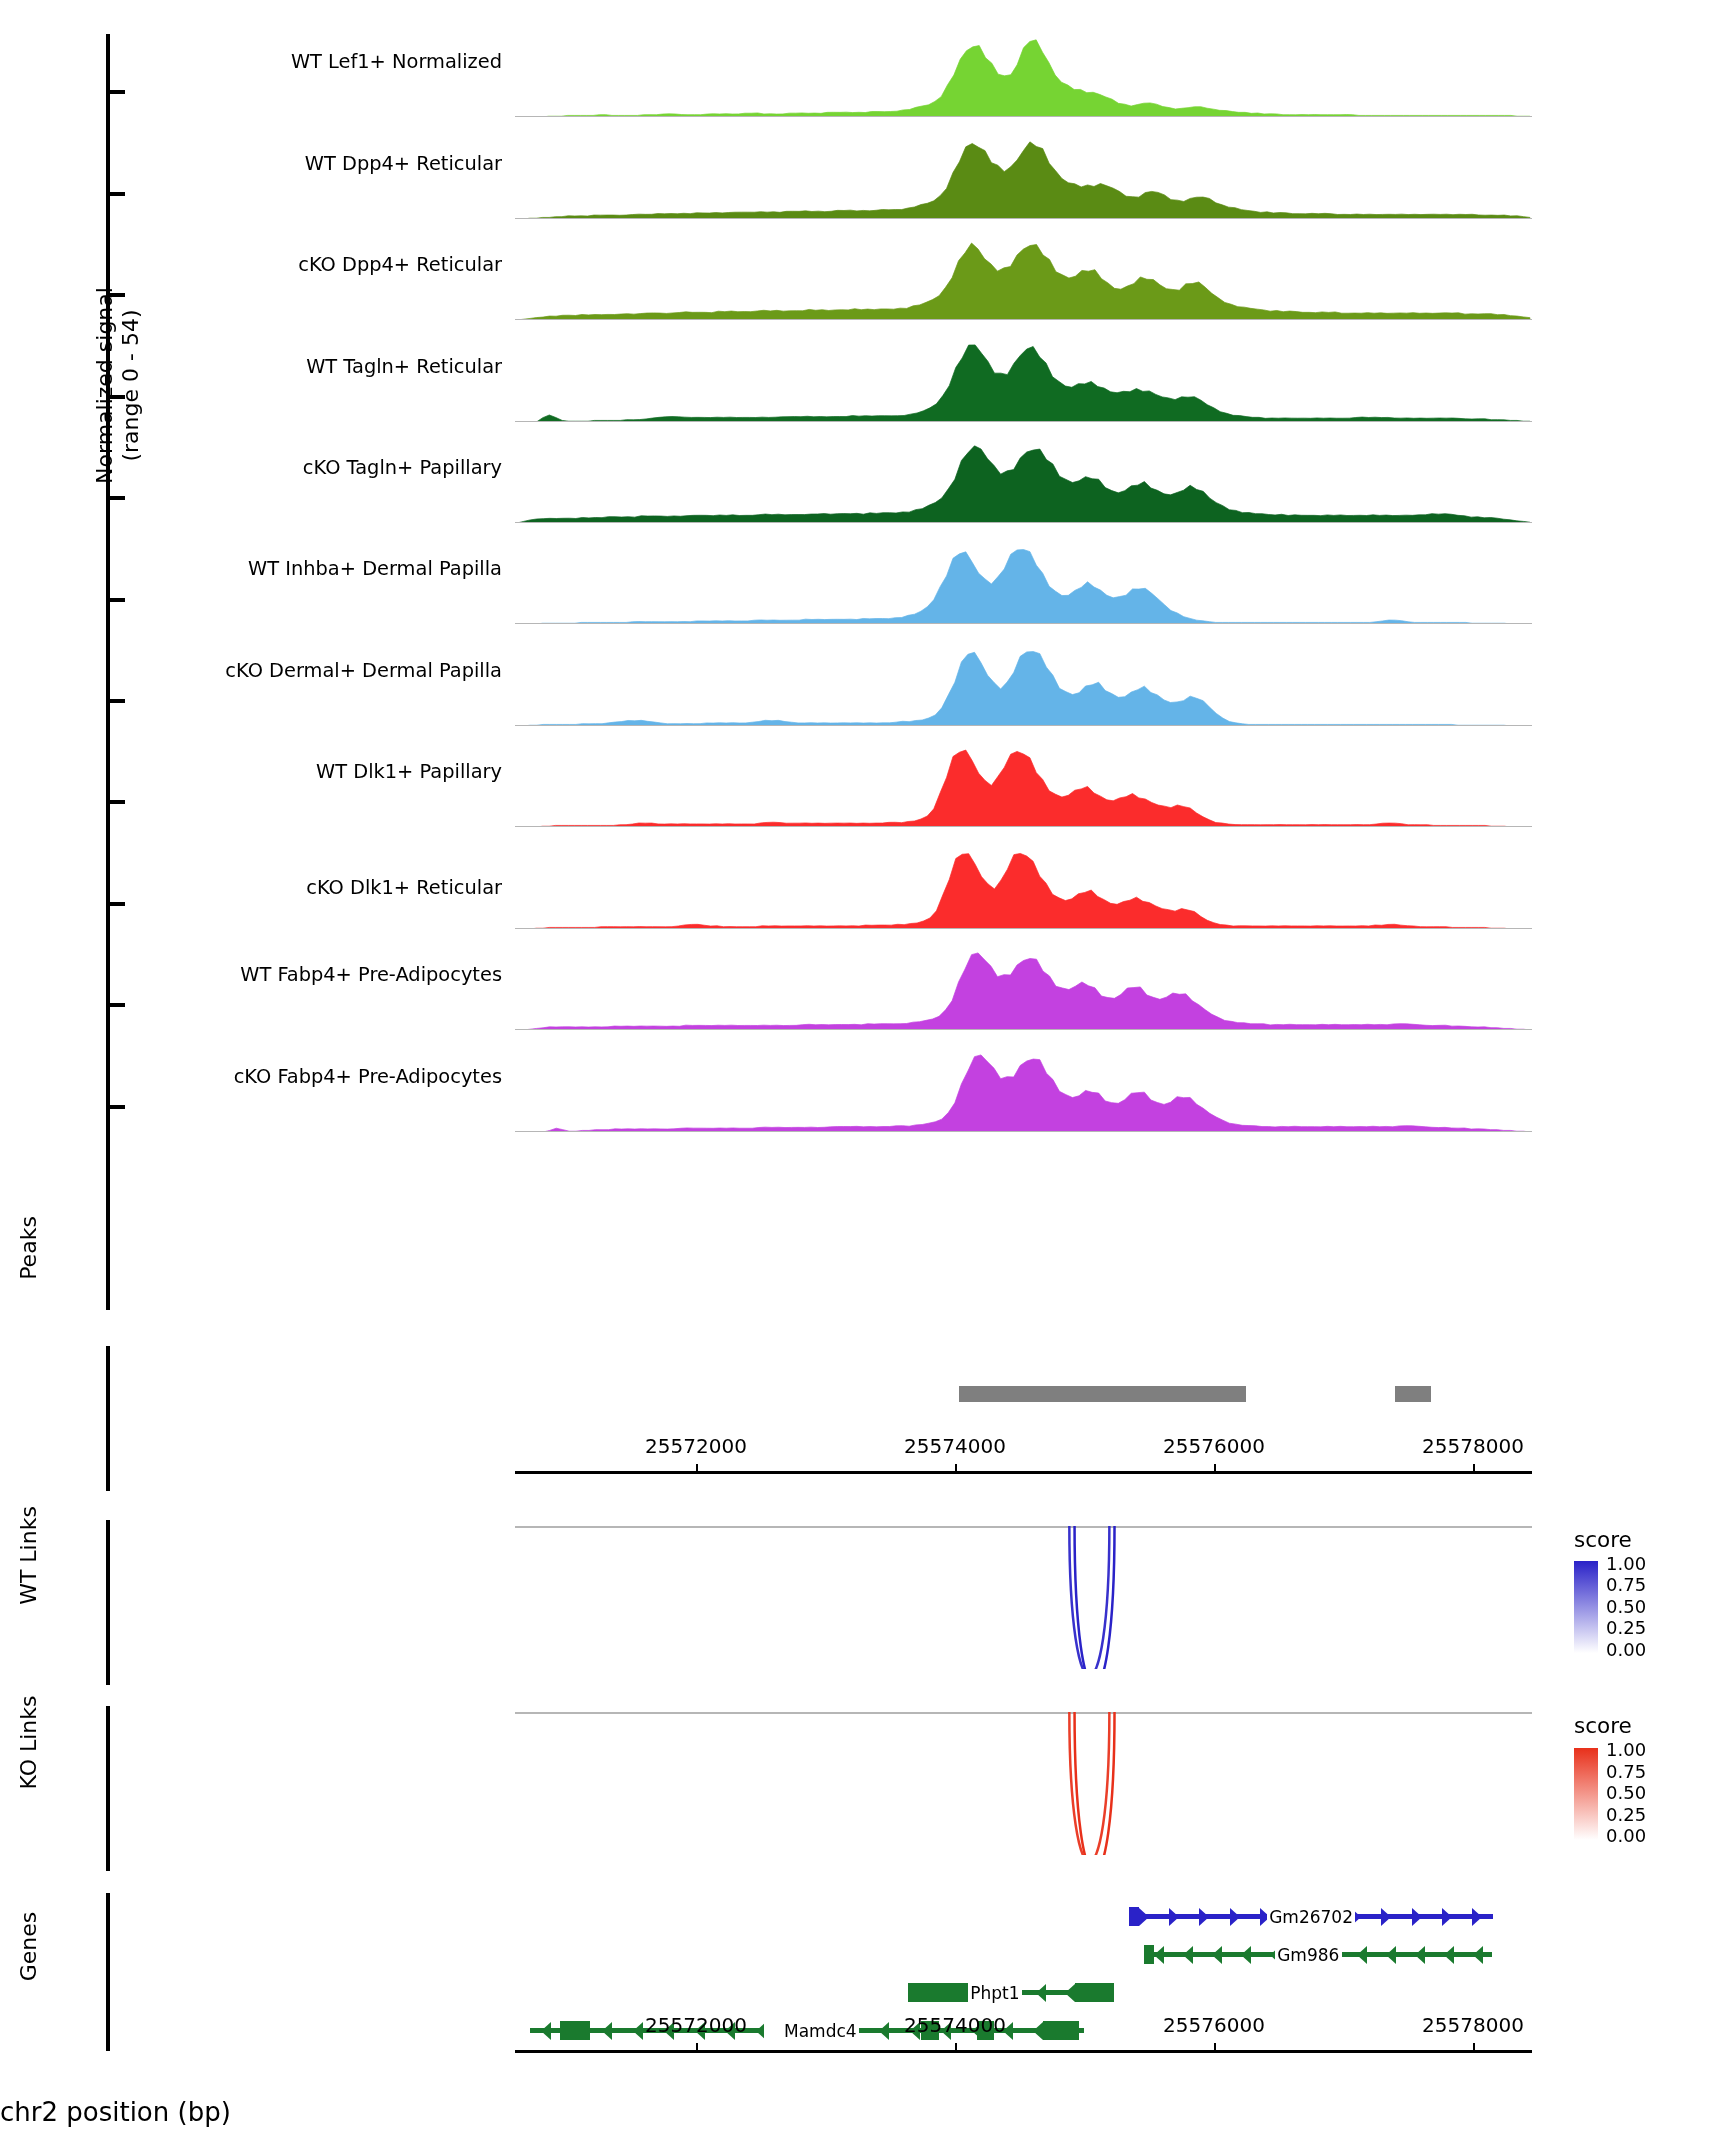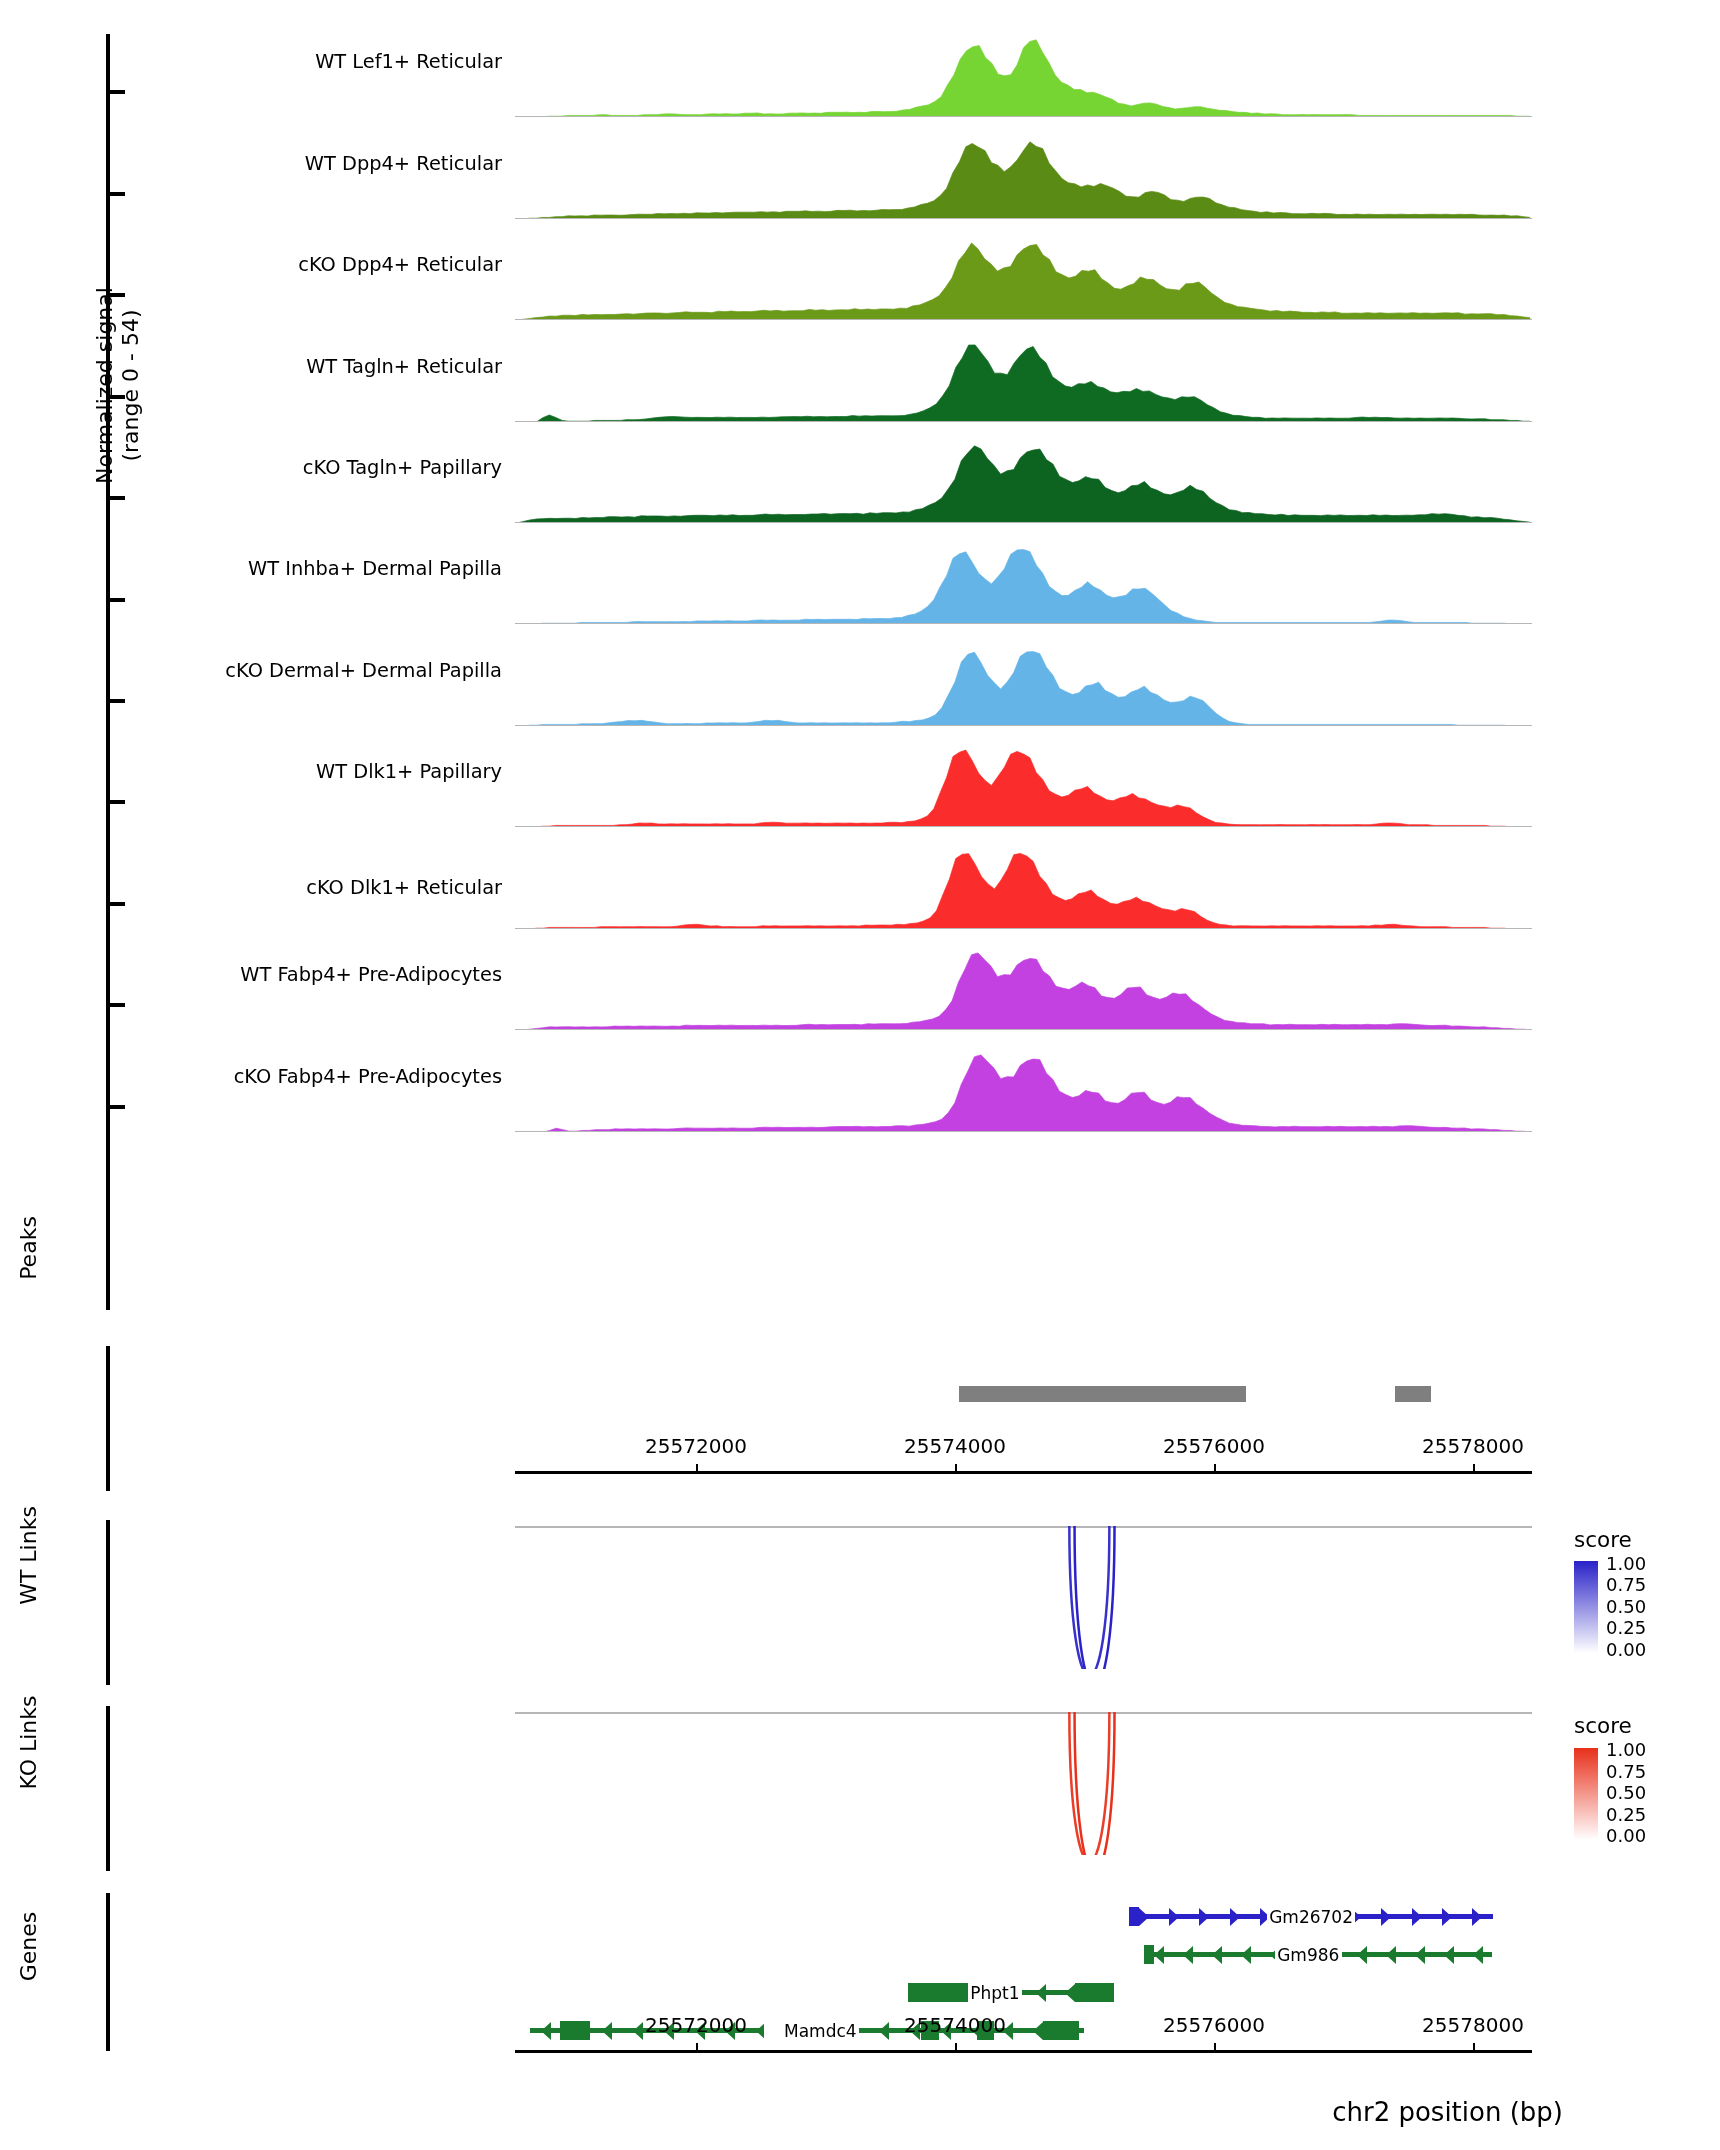--- a/index.html
+++ b/index.html
@@ -159,21 +159,21 @@
       <div class="tickmark" style="left: 106px; top: 496px;"></div>
       <div class="tickmark" style="left: 106px; top: 598px;"></div>
       <div class="tickmark" style="left: 106px; top: 699px;"></div>
       <div class="tickmark" style="left: 106px; top: 800px;"></div>
       <div class="tickmark" style="left: 106px; top: 902px;"></div>
       <div class="tickmark" style="left: 106px; top: 1003px;"></div>
       <div class="tickmark" style="left: 106px; top: 1105px;"></div>
     </div>
 
   <div id="tracks-container">
-      <div class="track-label" style="top: 50px; width: 387px; left: 115px; right: auto;">WT Lef1+ Reticular</div>
+      <div class="track-label" style="top: 50px; width: 387px; left: 115px; right: auto;">WT Lef1+ Normalized</div>
       <div class="track" style="top: 37px; height: 80px;">
         <svg width="1017" height="80" viewBox="0 0 1418 112">
           <path d="M 0 112 L 0.0 112.0 L 8.9 112.0 L 17.7 112.0 L 26.6 112.0 L 35.5 112.0 L 44.3 110.9 L 53.2 110.9 L 62.0 110.9 L 70.9 109.8 L 79.8 109.8 L 88.6 109.8 L 97.5 109.8 L 106.3 109.8 L 115.2 108.8 L 124.1 108.7 L 132.9 109.8 L 141.8 109.8 L 150.7 109.8 L 159.5 109.8 L 168.4 109.8 L 177.3 108.8 L 186.1 108.7 L 195.0 108.8 L 203.8 107.9 L 212.7 107.6 L 221.6 107.8 L 230.4 108.6 L 239.3 108.8 L 248.1 108.7 L 257.0 108.8 L 265.9 107.9 L 274.7 107.5 L 283.6 107.8 L 292.5 107.4 L 301.3 107.8 L 310.2 107.7 L 319.1 106.7 L 327.9 106.7 L 336.8 106.3 L 345.6 107.8 L 354.5 107.5 L 363.4 107.9 L 372.2 107.7 L 381.1 106.6 L 390.0 106.6 L 398.8 106.3 L 407.7 106.8 L 416.5 106.5 L 425.4 106.9 L 434.3 105.5 L 443.1 105.4 L 452.0 105.5 L 460.9 105.2 L 469.7 105.8 L 478.6 105.4 L 487.4 105.8 L 496.3 104.3 L 505.2 104.3 L 514.0 104.5 L 522.9 104.3 L 531.8 103.9 L 540.6 102.1 L 549.5 101.5 L 558.3 98.5 L 567.2 96.6 L 576.1 95.0 L 584.9 90.2 L 593.8 83.5 L 602.6 67.1 L 611.5 53.3 L 620.4 31.2 L 629.2 19.2 L 638.1 13.8 L 647.0 12.0 L 655.8 29.1 L 664.7 36.7 L 673.5 52.1 L 682.4 54.4 L 691.3 52.8 L 700.1 39.0 L 709.0 15.1 L 717.9 6.3 L 726.7 4.0 L 735.6 21.3 L 744.5 35.7 L 753.3 53.3 L 762.2 63.4 L 771.0 67.2 L 779.9 73.6 L 788.8 73.4 L 797.6 77.9 L 806.5 77.4 L 815.3 80.3 L 824.2 84.0 L 833.1 87.1 L 841.9 92.9 L 850.8 94.1 L 859.7 96.7 L 868.5 94.6 L 877.4 92.7 L 886.3 92.3 L 895.1 94.0 L 904.0 97.4 L 912.8 98.8 L 921.7 100.8 L 930.6 99.8 L 939.4 98.9 L 948.3 97.7 L 957.2 97.6 L 966.0 99.7 L 974.9 101.0 L 983.7 102.7 L 992.6 103.0 L 1001.5 104.4 L 1010.3 105.5 L 1019.2 105.5 L 1028.0 106.9 L 1036.9 106.4 L 1045.8 107.8 L 1054.6 107.5 L 1063.5 107.7 L 1072.4 108.8 L 1081.2 108.8 L 1090.1 108.9 L 1099.0 108.6 L 1107.8 108.8 L 1116.7 108.6 L 1125.5 108.8 L 1134.4 108.8 L 1143.3 108.8 L 1152.1 108.8 L 1161.0 108.6 L 1169.8 108.8 L 1178.7 109.8 L 1187.6 109.8 L 1196.4 109.8 L 1205.3 109.8 L 1214.2 109.8 L 1223.0 109.8 L 1231.9 109.8 L 1240.8 109.8 L 1249.6 109.8 L 1258.5 109.8 L 1267.3 109.8 L 1276.2 109.8 L 1285.1 109.8 L 1293.9 109.8 L 1302.8 109.8 L 1311.7 109.8 L 1320.5 109.8 L 1329.4 109.8 L 1338.2 109.8 L 1347.1 109.8 L 1356.0 109.8 L 1364.8 109.8 L 1373.7 109.8 L 1382.5 109.8 L 1391.4 109.8 L 1400.3 110.9 L 1409.1 110.9 L 1418.0 110.9 L 1418 112 Z" fill="#76d433" stroke="#76d433" stroke-width="1"></path>
         </svg>
         <div class="baseline"></div>
       </div>
       <div class="track-label" style="top: 152px; width: 387px; left: 115px; right: auto;">WT Dpp4+ Reticular</div>
       <div class="track" style="top: 139px; height: 80px;">
         <svg width="1017" height="80" viewBox="0 0 1418 112">
           <path d="M 0 112 L 0.0 112.0 L 9.0 112.0 L 17.9 110.9 L 26.9 110.9 L 35.9 109.8 L 44.9 109.8 L 53.8 108.8 L 62.8 108.7 L 71.8 107.5 L 80.8 107.8 L 89.7 107.6 L 98.7 107.9 L 107.7 106.5 L 116.7 106.6 L 125.6 106.5 L 134.6 106.5 L 143.6 106.8 L 152.6 106.5 L 161.5 105.8 L 170.5 105.2 L 179.5 105.5 L 188.5 105.4 L 197.4 104.4 L 206.4 104.8 L 215.4 104.3 L 224.4 104.7 L 233.3 104.0 L 242.3 104.5 L 251.3 103.3 L 260.3 103.5 L 269.2 103.7 L 278.2 103.0 L 287.2 103.5 L 296.2 102.9 L 305.1 102.5 L 314.1 102.4 L 323.1 102.4 L 332.1 102.5 L 341.0 101.8 L 350.0 102.4 L 359.0 101.9 L 368.0 102.7 L 376.9 101.3 L 385.9 101.2 L 394.9 101.3 L 403.9 100.6 L 412.8 101.5 L 421.8 101.0 L 430.8 101.7 L 439.8 101.2 L 448.7 99.9 L 457.7 100.1 L 466.7 99.6 L 475.7 100.7 L 484.6 100.0 L 493.6 100.6 L 502.6 99.8 L 511.6 98.7 L 520.5 99.1 L 529.5 98.7 L 538.5 98.8 L 547.5 96.6 L 556.4 95.2 L 565.4 91.8 L 574.4 90.0 L 583.4 86.6 L 592.3 79.3 L 601.3 69.2 L 610.3 46.9 L 619.3 31.9 L 628.2 11.0 L 637.2 6.3 L 646.2 11.7 L 655.2 16.3 L 664.1 33.2 L 673.1 36.7 L 682.1 45.7 L 691.1 38.9 L 700.0 29.5 L 709.0 16.1 L 718.0 4.0 L 726.9 10.5 L 735.9 13.4 L 744.9 34.0 L 753.9 44.4 L 762.8 55.4 L 771.8 61.3 L 780.8 62.7 L 789.8 67.2 L 798.7 64.3 L 807.7 66.5 L 816.7 62.3 L 825.7 65.6 L 834.6 68.9 L 843.6 73.6 L 852.6 80.2 L 861.6 80.8 L 870.5 81.4 L 879.5 75.0 L 888.5 73.4 L 897.5 74.8 L 906.4 78.3 L 915.4 84.9 L 924.4 85.6 L 933.4 87.5 L 942.3 83.2 L 951.3 81.5 L 960.3 81.3 L 969.3 83.2 L 978.2 89.4 L 987.2 92.2 L 996.2 95.4 L 1005.2 96.2 L 1014.1 98.9 L 1023.1 100.1 L 1032.1 101.2 L 1041.1 102.8 L 1050.0 102.0 L 1059.0 103.6 L 1068.0 102.9 L 1077.0 103.4 L 1085.9 104.5 L 1094.9 104.5 L 1103.9 104.8 L 1112.9 104.1 L 1121.8 104.6 L 1130.8 104.1 L 1139.8 104.6 L 1148.8 105.7 L 1157.7 105.5 L 1166.7 105.7 L 1175.7 105.1 L 1184.7 105.7 L 1193.6 105.3 L 1202.6 105.8 L 1211.6 105.6 L 1220.6 105.4 L 1229.5 105.6 L 1238.5 105.2 L 1247.5 105.8 L 1256.5 105.4 L 1265.4 105.8 L 1274.4 105.5 L 1283.4 105.3 L 1292.4 105.6 L 1301.3 105.3 L 1310.3 105.9 L 1319.3 105.4 L 1328.3 105.7 L 1337.2 105.4 L 1346.2 106.4 L 1355.2 106.7 L 1364.2 106.5 L 1373.1 106.9 L 1382.1 106.5 L 1391.1 107.7 L 1400.1 107.5 L 1409.0 108.7 L 1418.0 109.8 L 1418 112 Z" fill="#5a8b14" stroke="#5a8b14" stroke-width="1"></path>
@@ -366,21 +366,21 @@
       <div class="axis-line" style="left: 515px; width: 1017px; top: 2050px;"></div>
       <div class="axis-tick" style="left: 696px; top: 2043px; height: 7.2px;"></div>
       <div class="axis-tick-label" style="left: 603px; width: 186px; top: 2013px;">25572000</div>
       <div class="axis-tick" style="left: 955px; top: 2043px; height: 7.2px;"></div>
       <div class="axis-tick-label" style="left: 862px; width: 186px; top: 2013px;">25574000</div>
       <div class="axis-tick" style="left: 1214px; top: 2043px; height: 7.2px;"></div>
       <div class="axis-tick-label" style="left: 1121px; width: 186px; top: 2013px;">25576000</div>
       <div class="axis-tick" style="left: 1473px; top: 2043px; height: 7.2px;"></div>
       <div class="axis-tick-label" style="left: 1380px; width: 186px; top: 2013px;">25578000</div>
     </div>
-  <div class="xlabel" style="left:0; top:2097px; width:1563px; text-align:right;">
+  <div class="xlabel" style="left:0; top:2097px; width:1563px; text-align:left;">
     <span>chr2 position (bp)</span>
   </div>
 
   <div id="legends">
       <div class="legend-title" style="left: 1574px; top: 1527px;">score</div>
       <div class="legend-grad" style="left: 1574px; top: 1561px; height: 92px; background: linear-gradient(rgb(42, 34, 200), rgb(255, 255, 255));"></div>
       <div class="legend-tick-label" style="left: 1606px; top: 1553px;">1.00</div>
       <div class="legend-tick-label" style="left: 1606px; top: 1574px;">0.75</div>
       <div class="legend-tick-label" style="left: 1606px; top: 1596px;">0.50</div>
       <div class="legend-tick-label" style="left: 1606px; top: 1617px;">0.25</div>

